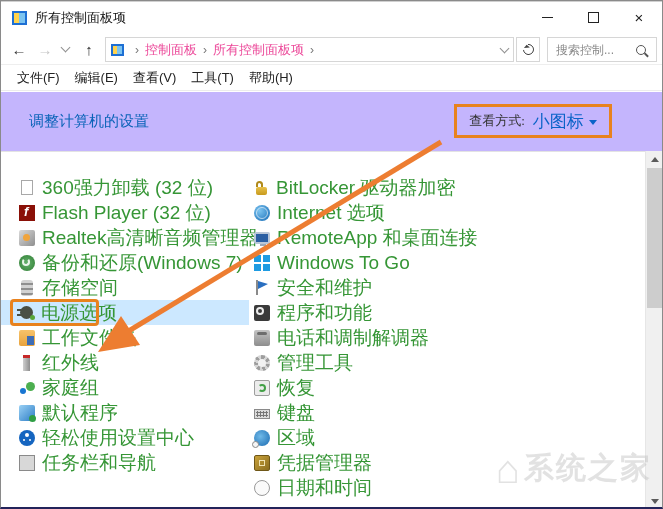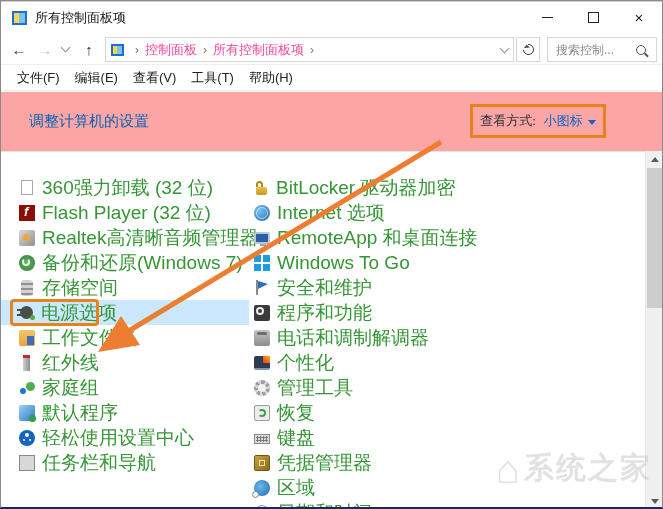--- a/index.html
+++ b/index.html
@@ -29,25 +29,25 @@
   .refresh-glyph::after{content:"";position:absolute;left:-3px;top:-1px;border:3px solid transparent;border-right-color:#444;transform:rotate(45deg);}
   .search-box{position:absolute;left:546px;top:4px;width:110px;height:25px;border:1px solid #d6d6d6;box-sizing:border-box;display:flex;align-items:center;}
   .search-box input{border:none;outline:none;width:78px;font-size:12px;color:#333;padding:0 0 0 8px;font-family:inherit;background:transparent;}
   .search-box input::placeholder{color:#8a8a8a;}
   .mag{position:relative;width:8px;height:8px;border:1.5px solid #555;border-radius:50%;margin-left:2px;}
   .mag::after{content:"";position:absolute;width:5px;height:1.5px;background:#555;left:7px;top:8px;transform:rotate(45deg);}
   
   .menubar{position:absolute;left:0;top:64px;width:100%;height:26px;display:flex;align-items:center;gap:15px;padding-left:16px;box-sizing:border-box;border-bottom:1px solid #ececec;background:#fff;}
   .menu-item{font-size:13px;color:#222;}
   
-  .page-header{position:absolute;left:0;top:91px;width:100%;height:59px;background:#fca5a5;}
+  .page-header{position:absolute;left:0;top:91px;width:100%;height:59px;background:#c4b5fd;}
   .page-title{position:absolute;left:28px;top:20px;font-size:15px;color:#0a63b8;}
-  .viewmode-ring{position:absolute;left:469px;top:12px;width:136px;height:34px;border:3px solid #e8821e;box-sizing:border-box;display:flex;align-items:center;justify-content:center;gap:8px;background:transparent;font-family:Liberation Serif, serif;}
+  .viewmode-ring{position:absolute;left:453px;top:12px;width:158px;height:34px;border:3px solid #e8821e;box-sizing:border-box;display:flex;align-items:center;justify-content:center;gap:8px;background:transparent;font-family:Liberation Serif, serif;}
   .viewmode-label{font-size:13px;color:#333;}
-  .viewmode-link{font-size:13px;color:#0a63c8;display:flex;align-items:center;gap:5px;}
+  .viewmode-link{font-size:17px;color:#0a63c8;display:flex;align-items:center;gap:5px;}
   .tri-down{width:0;height:0;border-left:4px solid transparent;border-right:4px solid transparent;border-top:5px solid #0a63c8;margin-top:2px;}
   
   .content{position:absolute;left:0;top:150px;width:646px;height:359px;border-top:1px solid #e3e3e3;box-sizing:border-box;overflow:hidden;background:#fff;}
   .col{position:absolute;top:23px;}
   .col-left{left:0;width:248px;}
   .col-right{left:248px;width:398px;}
   .item{position:relative;height:25px;display:flex;align-items:center;gap:7px;box-sizing:border-box;}
   .col-left .item{padding-left:18px;}
   .col-right .item{padding-left:5px;}
   .item .label{font-size:19px;color:#369636;white-space:nowrap;}
@@ -260,42 +260,38 @@
         </div>
         <div class="item">
           <span class="icon" data-icon="programs-disc-icon"></span>
           <span class="label">程序和功能</span>
         </div>
         <div class="item">
           <span class="icon" data-icon="phone-modem-icon"></span>
           <span class="label">电话和调制解调器</span>
         </div>
         <div class="item">
-          <span class="icon" data-icon="personalization-icon"></span>
-          <span class="label">个性化</span>
-        </div>
-        <div class="item">
           <span class="icon" data-icon="admin-tools-icon"></span>
           <span class="label">管理工具</span>
         </div>
         <div class="item">
           <span class="icon" data-icon="recovery-icon"></span>
           <span class="label">恢复</span>
         </div>
         <div class="item">
           <span class="icon" data-icon="keyboard-icon"></span>
           <span class="label">键盘</span>
         </div>
         <div class="item">
+          <span class="icon" data-icon="region-globe-icon"></span>
+          <span class="label">区域</span>
+        </div>
+        <div class="item">
           <span class="icon" data-icon="credential-manager-icon"></span>
           <span class="label">凭据管理器</span>
-        </div>
-        <div class="item">
-          <span class="icon" data-icon="region-globe-icon"></span>
-          <span class="label">区域</span>
         </div>
         <div class="item">
           <span class="icon" data-icon="datetime-clock-icon"></span>
           <span class="label">日期和时间</span>
         </div>
       </div>
   </div>
 
   <div class="scrollbar">
     <div class="sb-arrow sb-up">

